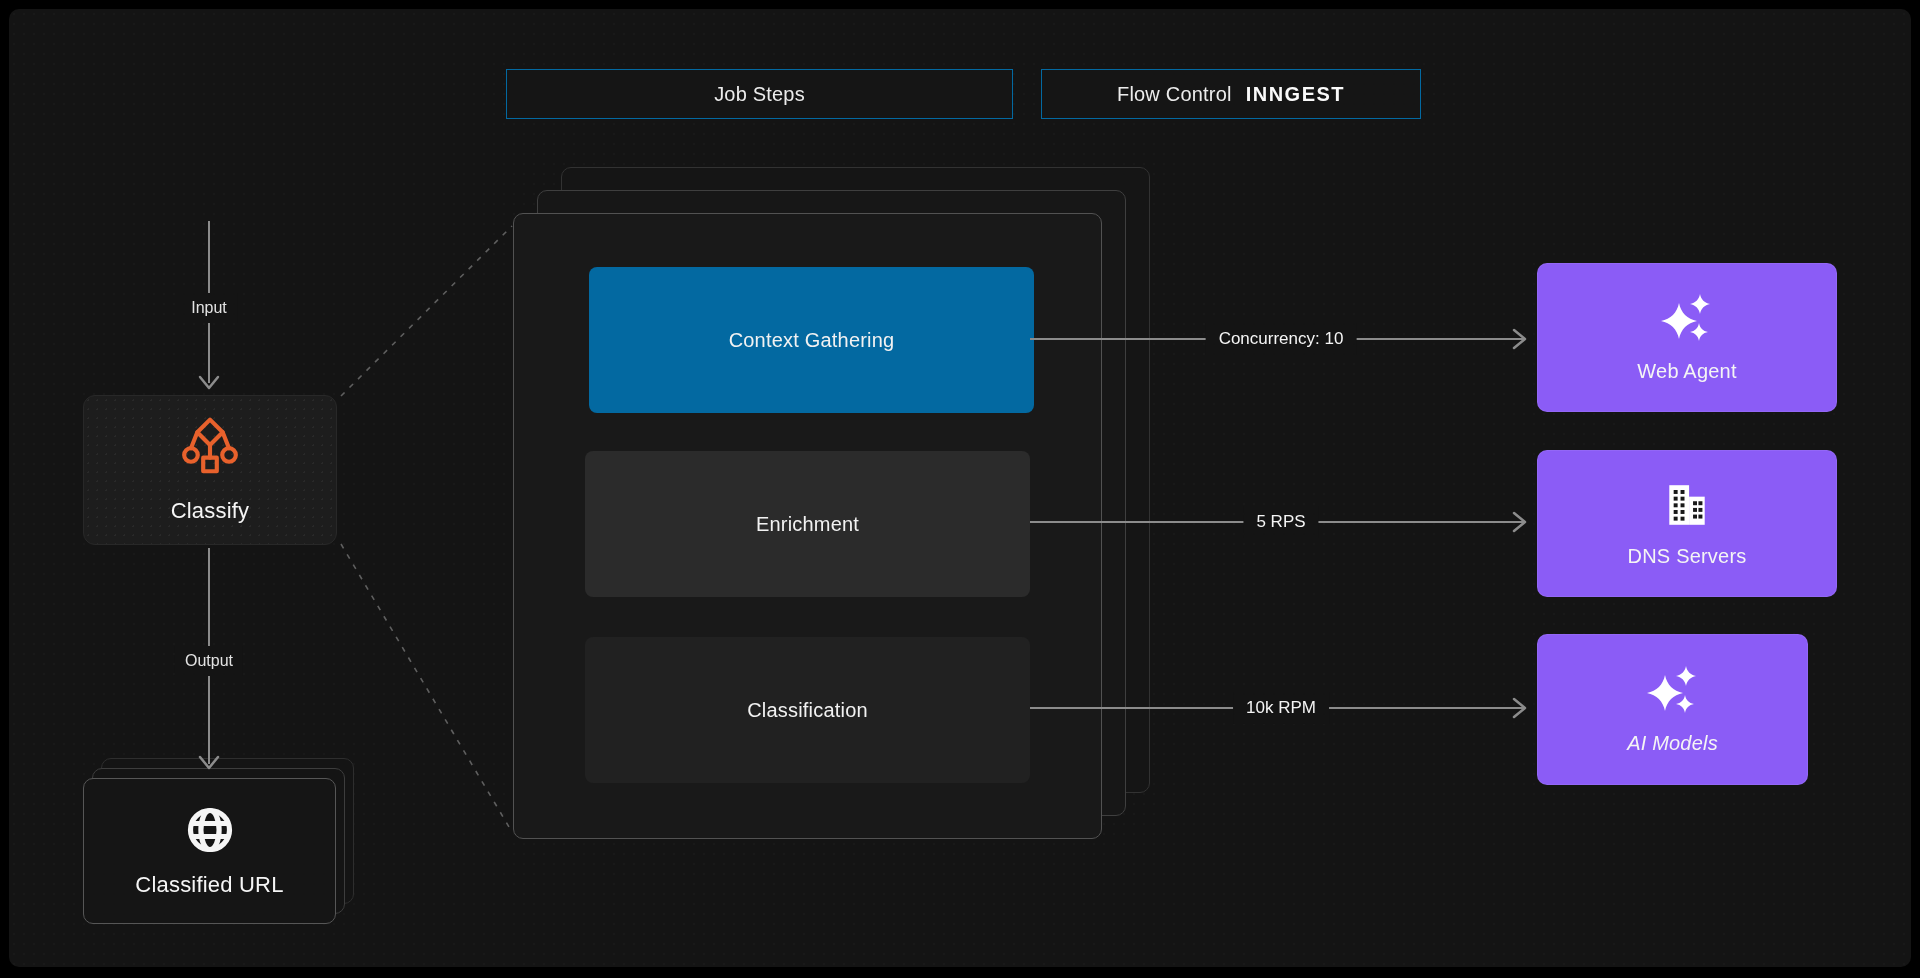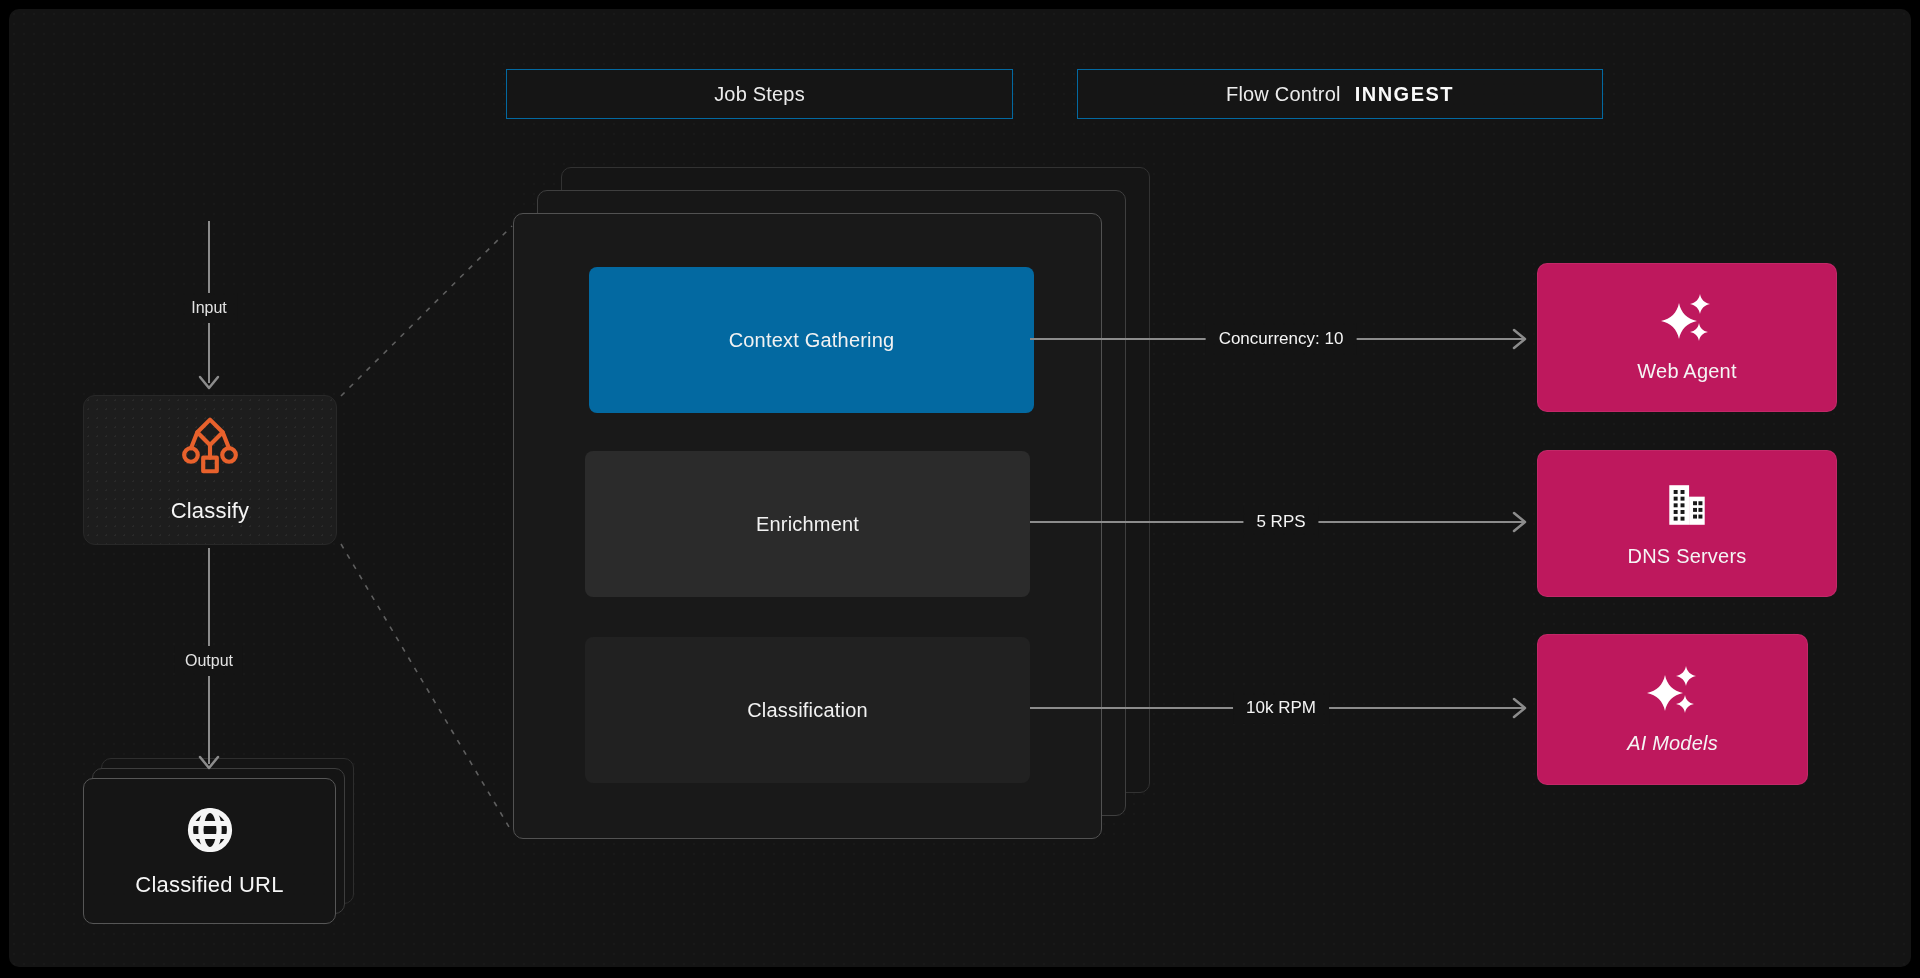--- a/index.html
+++ b/index.html
@@ -37,21 +37,21 @@
   .bigl{position:absolute;box-sizing:border-box;border-radius:10px;}
   .bigl.b2{border:1px solid #323232;background:#151515;}
   .bigl.b1{border:1px solid #3f3f3f;background:#171717;}
   .bigl.front{border:1px solid #525252;background:#191919;}
 
   .step{position:absolute;box-sizing:border-box;border-radius:8px;
         display:flex;align-items:center;justify-content:center;
         font-size:20px;color:#f2f2f2;letter-spacing:.2px;}
 
   
-  .rcard{border-radius:10px;background:#be185d;border:1px solid rgba(255,255,255,0.07);
+  .rcard{border-radius:10px;background:#8b5cf6;border:1px solid rgba(255,255,255,0.07);
         display:flex;flex-direction:column;align-items:center;justify-content:center;gap:15px;}
   .rcard .card-label{font-size:20px;}
 
   
   .linelabel{position:absolute;transform:translate(-50%,-50%);background:#141414;
         padding:6px 13px;font-size:17px;color:#f5f5f5;white-space:nowrap;z-index:5;}
   .linelabel.small{font-size:16px;color:#e3e3e3;padding:6px 10px;}
 
   svg.overlay{position:absolute;left:0;top:0;z-index:4;pointer-events:none;}
   .icon{display:block;}
@@ -82,21 +82,21 @@
 
     <g stroke="#5f5f5f" stroke-width="1.6" stroke-dasharray="5 7" fill="none">
       <path d="M341 396 L512 226"></path>
       <path d="M341 544 L512 832"></path>
     </g>
   </svg>
 
   <div class="hdr abs" style="left:506px;top:69px;width:507px;height:50px;">
     <span>Job Steps</span>
   </div>
-  <div class="hdr abs" style="left:1041px;top:69px;width:526px;height:50px;margin-left:36px;">
+  <div class="hdr abs" style="left:1041px;top:69px;width:380px;height:50px;">
     <span>Flow Control</span>
     <span class="logo">INNGEST</span>
   </div>
 
 
   <span class="linelabel small" style="left:209px;top:308px;">Input</span>
 
   <div class="classify dots abs" style="left:83px;top:395px;width:254px;height:150px;">
     <svg class="icon" width="58" height="58" viewBox="0 0 64 64" fill="none" stroke="#E8612C" stroke-width="4.6" stroke-linejoin="round" stroke-linecap="round">
       <path d="M32 4 L46 18 L32 32 L18 18 Z"></path>

